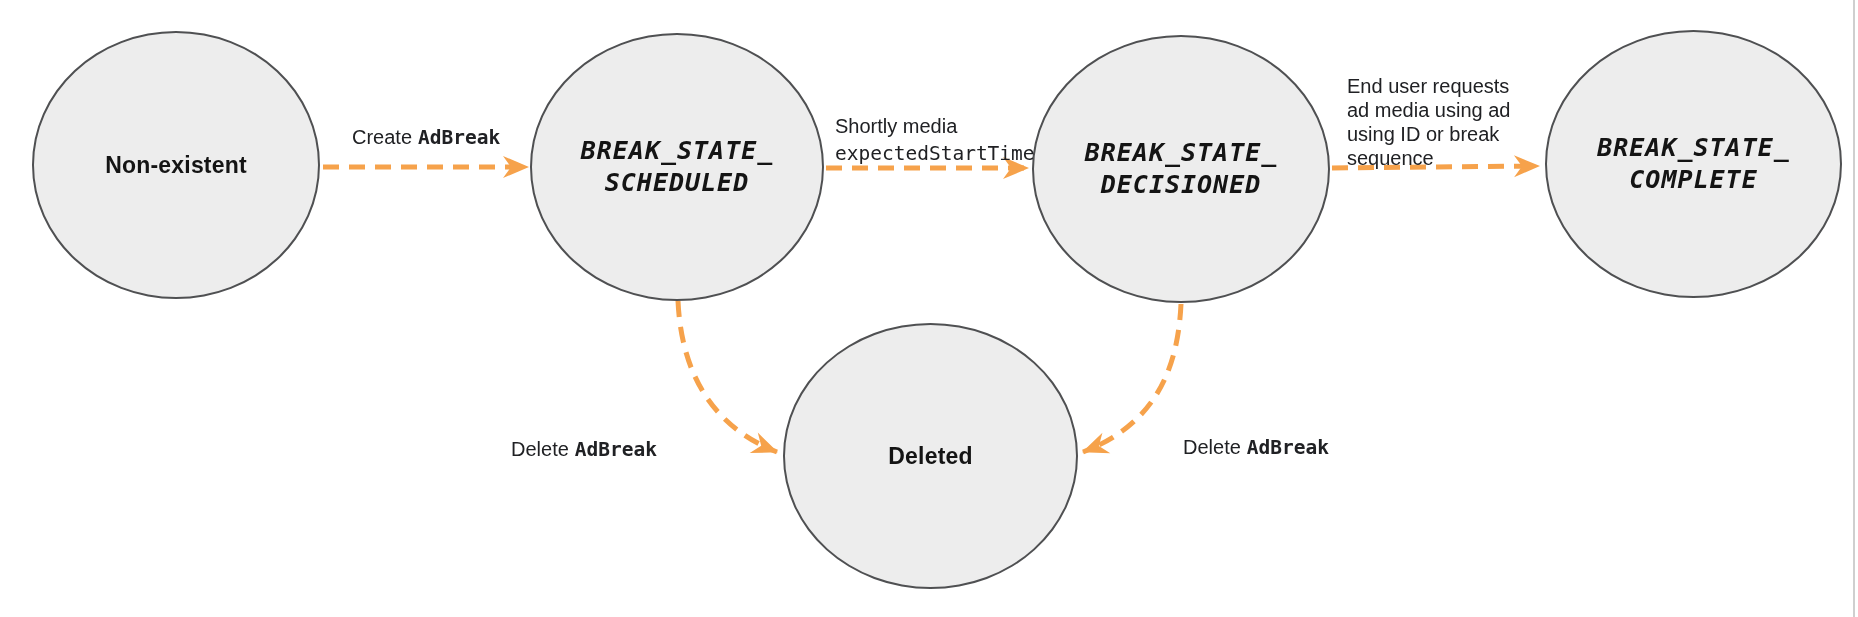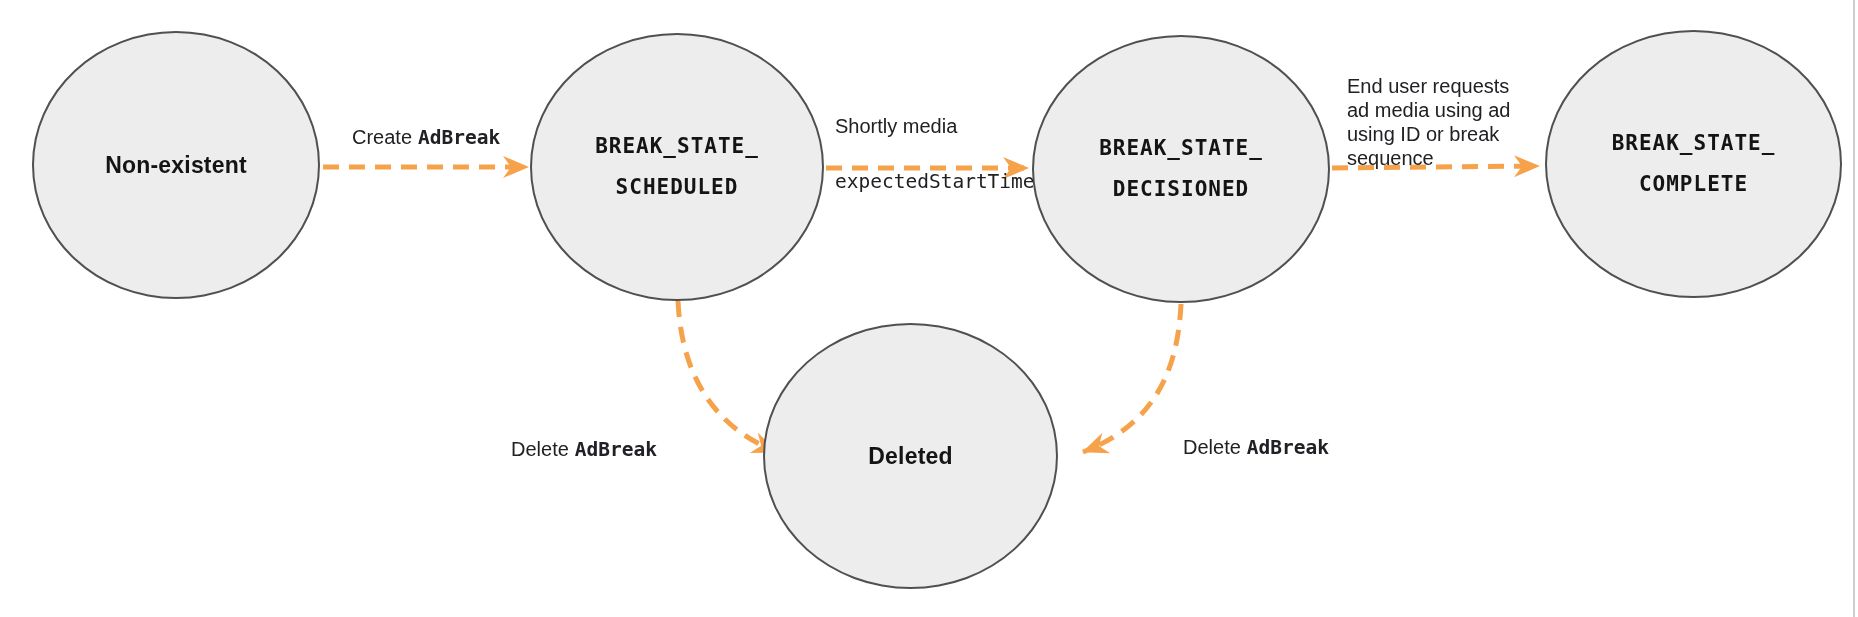--- a/index.html
+++ b/index.html
@@ -33,39 +33,39 @@
     background:var(--node-fill);
     border:2px solid var(--node-border);
     display:flex;align-items:center;justify-content:center;
     text-align:center;
     white-space:pre-line;
     color:var(--node-text);
   }
   .node.f-sans{font-weight:700;font-size:23px;letter-spacing:0.2px;}
   .node.f-mono{
     font-family:"DejaVu Sans Mono",monospace;
-    font-weight:700;font-size:21px;line-height:41px;letter-spacing:1px;
+    font-weight:700;font-size:25px;line-height:32px;letter-spacing:1px;font-style:italic;
   }
   .n1{left:32px;top:31px;width:288px;height:268px;}
   .n2{left:530px;top:33px;width:294px;height:268px;}
   .n3{left:1032px;top:35px;width:298px;height:268px;}
   .n4{left:1545px;top:30px;width:297px;height:268px;}
-  .n5{left:763px;top:323px;width:295px;height:266px;text-align:center;}
+  .n5{left:783px;top:323px;width:295px;height:266px;text-align:center;}
   .edge-label{
     position:absolute;
     font-size:20px;line-height:25px;
     color:var(--label-text);
     white-space:pre-line;
   }
   .edge-label .mono{
     font-family:"DejaVu Sans Mono",monospace;
     font-size:19.5px;
   }
   .edge-label .mono.inline{margin-left:6px;font-weight:bold;}
-  .edge-label .mono.block{display:block;margin-left:0;margin-top:28px;}
+  .edge-label .mono.block{display:block;margin-left:0;}
   .lbl-create{left:352px;top:100px;}
   .lbl-shortly{left:835px;top:86px;line-height:27px;}
   .lbl-enduser{left:1347px;top:50px;line-height:24px;}
   .lbl-delete-left{left:511px;top:412px;}
   .lbl-delete-right{left:1183px;top:410px;}
   .right-divider{
     position:absolute;left:1853px;top:0;width:2px;height:617px;
     background:var(--divider);
   }
 </style>

